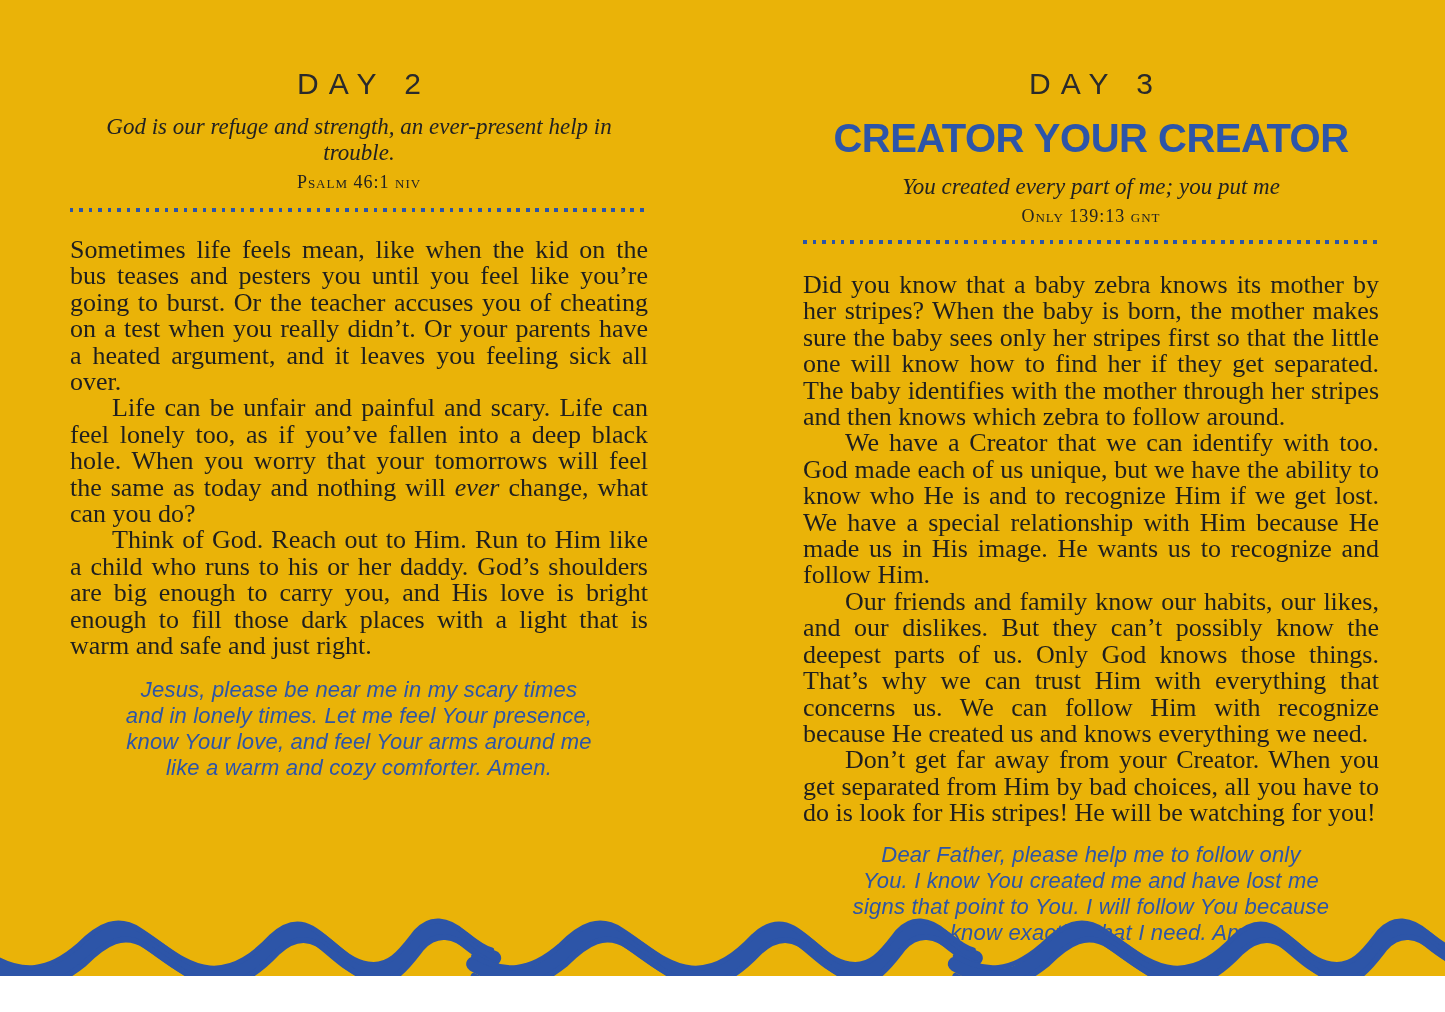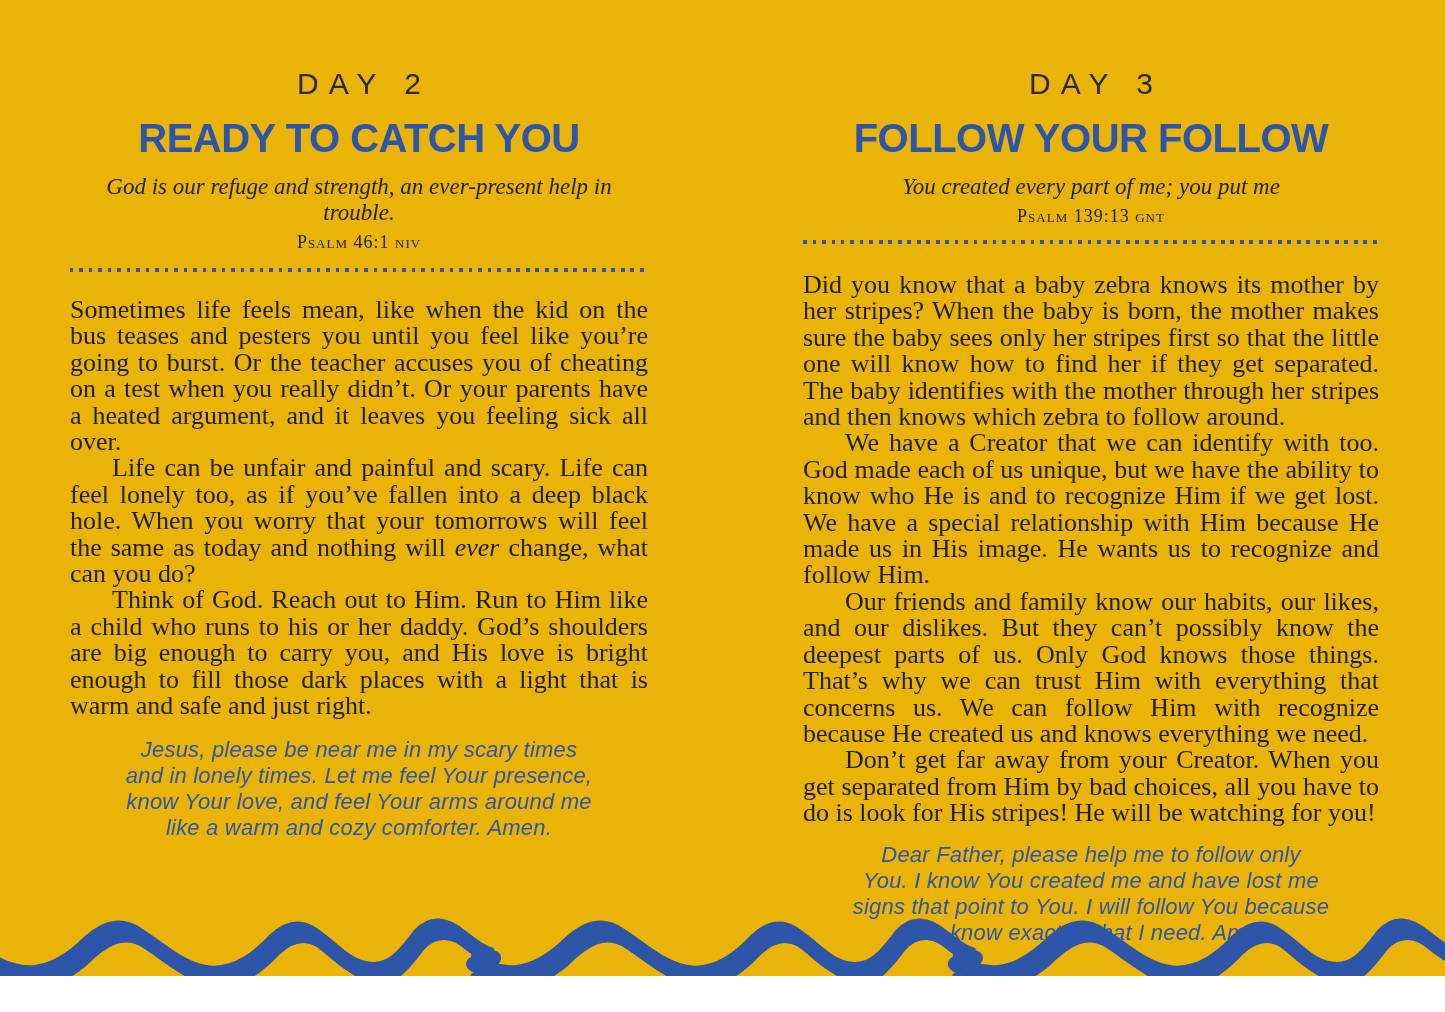--- a/index.html
+++ b/index.html
@@ -102,46 +102,45 @@
     height: 110px;
   }
 </style>
 </head>
 <body>
 
 <div class="spread">
 
   <section class="page page-left">
     <div class="kicker">DAY 2</div>
-    <h1 class="title">READY TO CATCH YOU</h1>
     <div class="scripture">
       <div>God is our refuge and strength, an ever-present help in trouble.</div>
     </div>
     <div class="reference">Psalm 46:1 niv</div>
     <div class="dots"></div>
     <div class="body-text">
       <p class="first">Sometimes life feels mean, like when the kid on the bus teases and pesters you until you feel like you’re going to burst. Or the teacher accuses you of cheating on a test when you really didn’t. Or your parents have a heated argument, and it leaves you feeling sick all over.</p>
       <p><span>Life can be unfair and painful and scary. Life can feel lonely too, as if you’ve fallen into a deep black hole. When you worry that your tomorrows will feel the same as today and nothing will </span><em>ever</em><span> change, what can you do?</span></p>
       <p>Think of God. Reach out to Him. Run to Him like a child who runs to his or her daddy. God’s shoulders are big enough to carry you, and His love is bright enough to fill those dark places with a light that is warm and safe and just right.</p>
     </div>
     <div class="prayer">
       <div>Jesus, please be near me in my scary times</div>
       <div>and in lonely times. Let me feel Your presence,</div>
       <div>know Your love, and feel Your arms around me</div>
       <div>like a warm and cozy comforter. Amen.</div>
     </div>
   </section>
 
   <section class="page page-right">
     <div class="kicker">DAY 3</div>
-    <h1 class="title">FOLLOW YOUR FOLLOW</h1>
+    <h1 class="title">CREATOR YOUR CREATOR</h1>
     <div class="scripture">
       <div>You created every part of me; you put me</div>
     </div>
-    <div class="reference">Psalm 139:13 gnt</div>
+    <div class="reference">Only 139:13 gnt</div>
     <div class="dots"></div>
     <div class="body-text">
       <p class="first">Did you know that a baby zebra knows its mother by her stripes? When the baby is born, the mother makes sure the baby sees only her stripes first so that the little one will know how to find her if they get separated. The baby identifies with the mother through her stripes and then knows which zebra to follow around.</p>
       <p>We have a Creator that we can identify with too. God made each of us unique, but we have the ability to know who He is and to recognize Him if we get lost. We have a special relationship with Him because He made us in His image. He wants us to recognize and follow Him.</p>
       <p>Our friends and family know our habits, our likes, and our dislikes. But they can’t possibly know the deepest parts of us. Only God knows those things. That’s why we can trust Him with everything that concerns us. We can follow Him with recognize because He created us and knows everything we need.</p>
       <p>Don’t get far away from your Creator. When you get separated from Him by bad choices, all you have to do is look for His stripes! He will be watching for you!</p>
     </div>
     <div class="prayer">
       <div>Dear Father, please help me to follow only</div>
       <div>You. I know You created me and have lost me</div>

